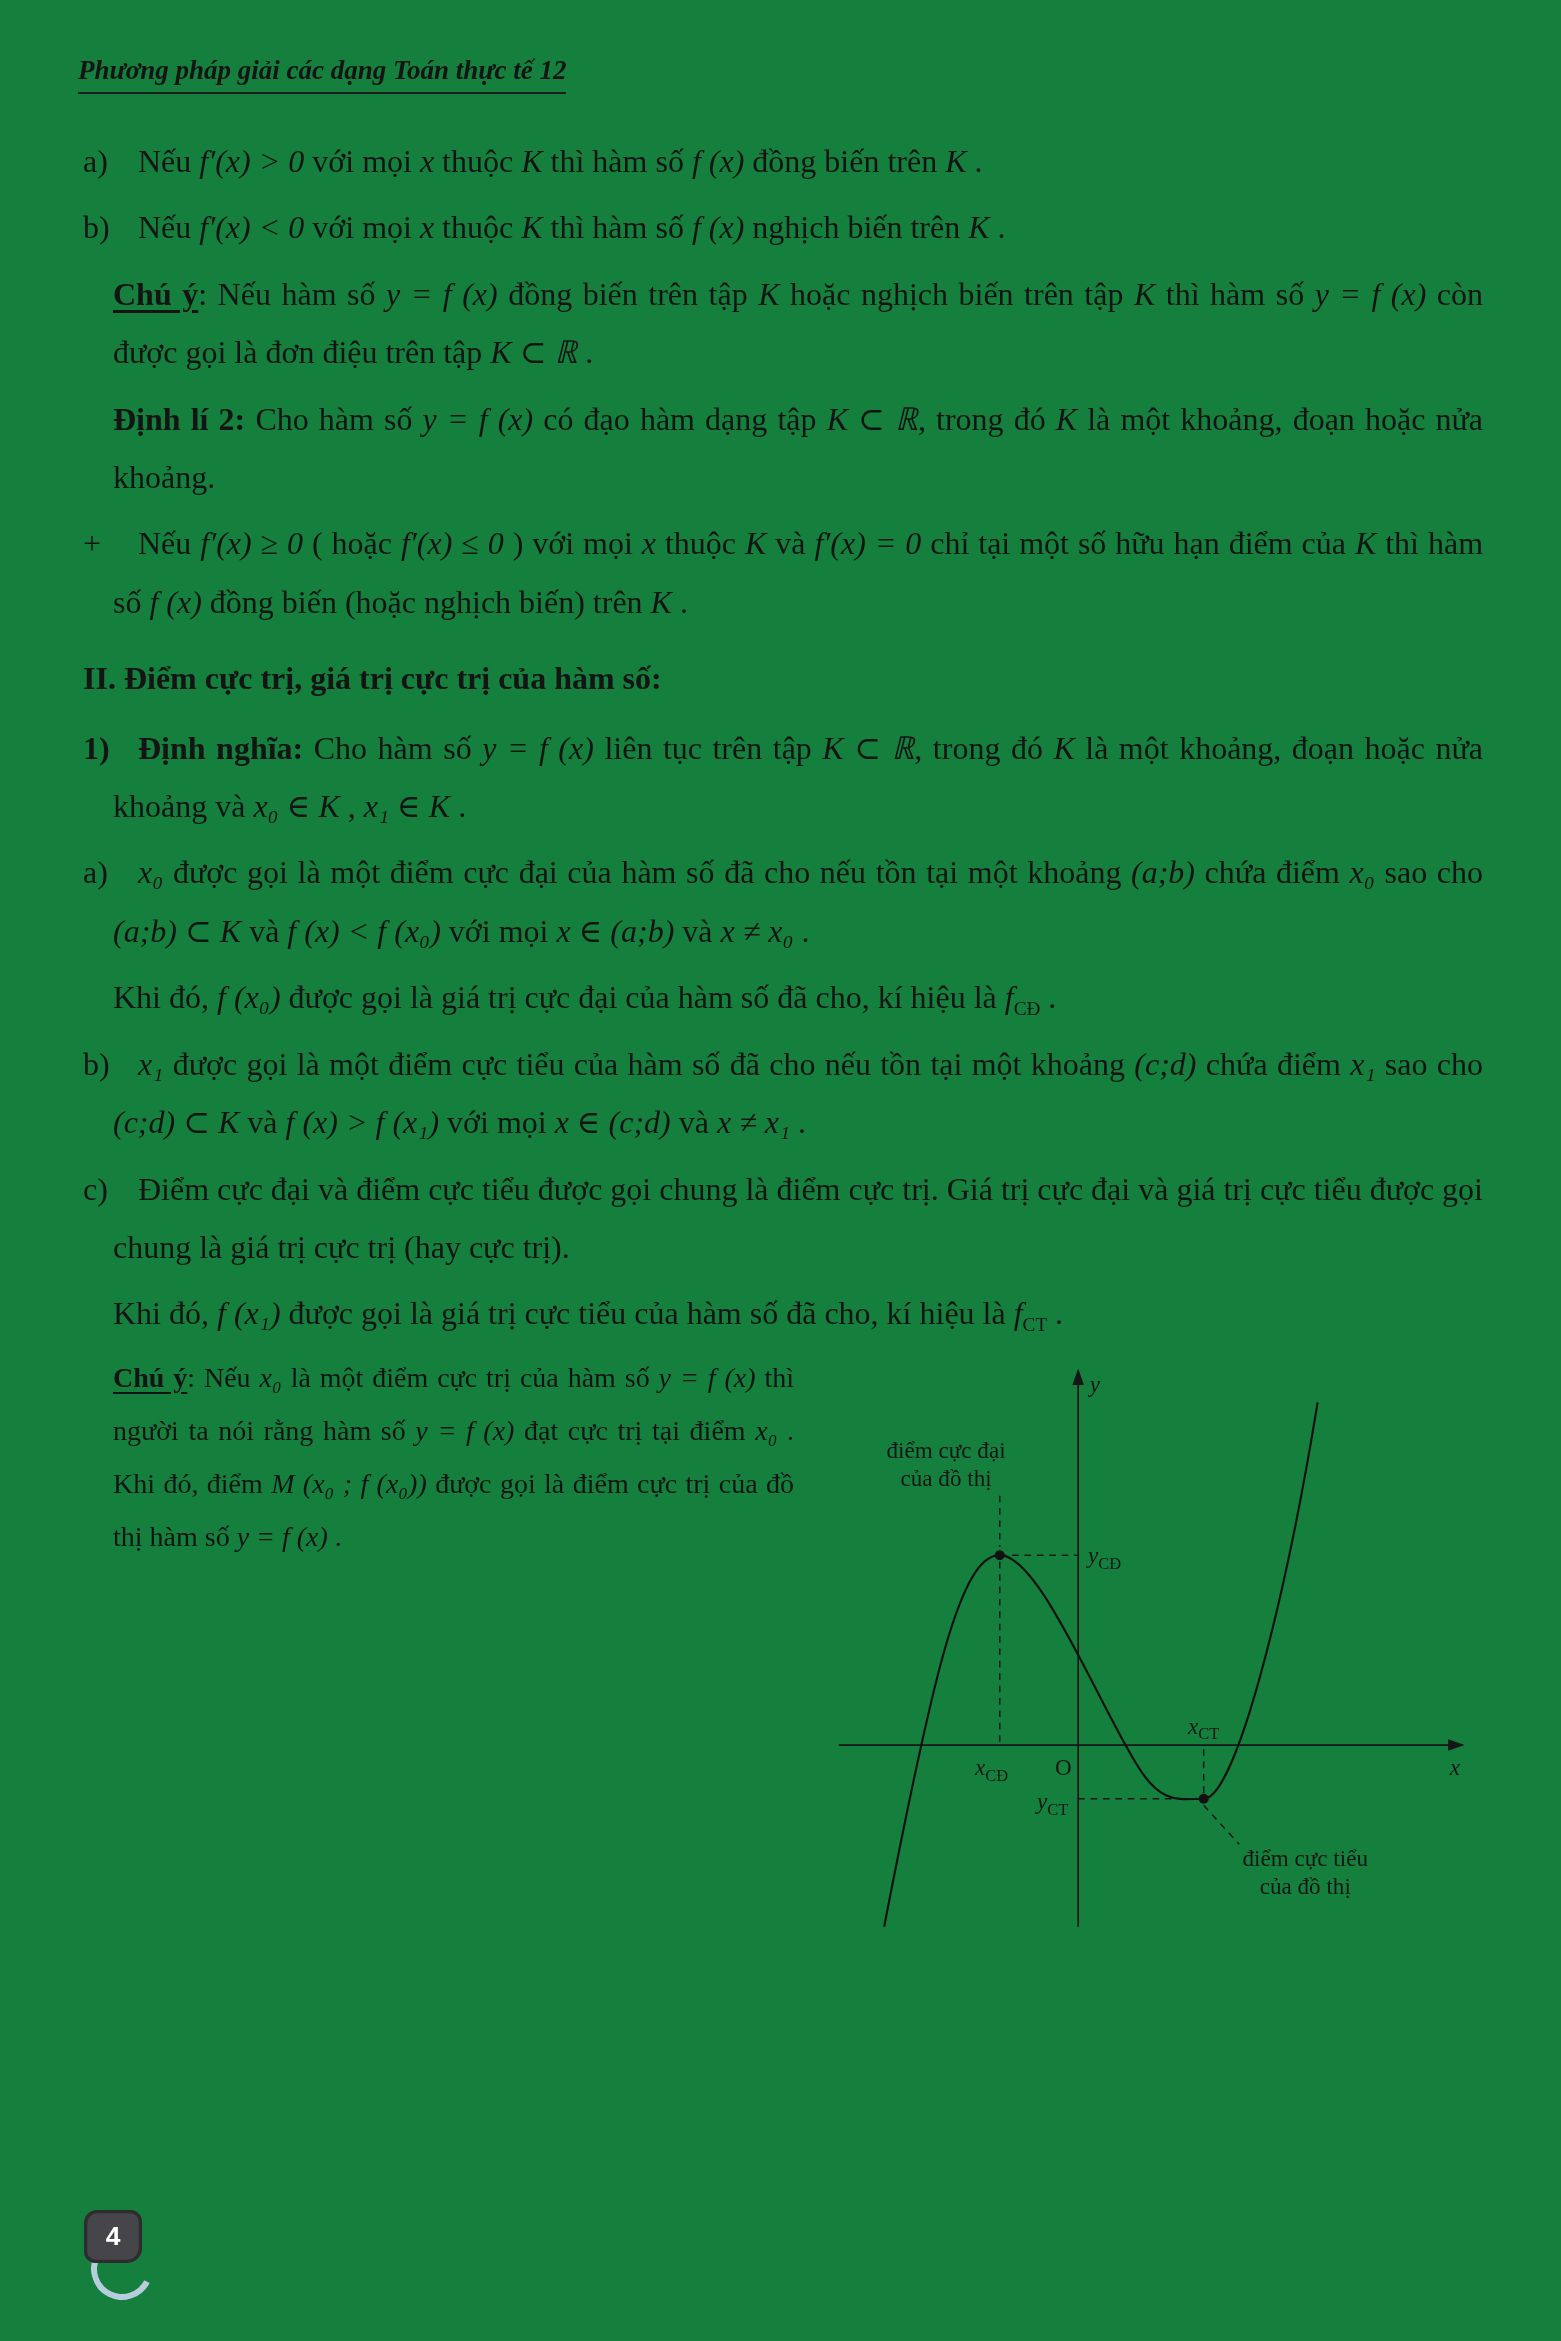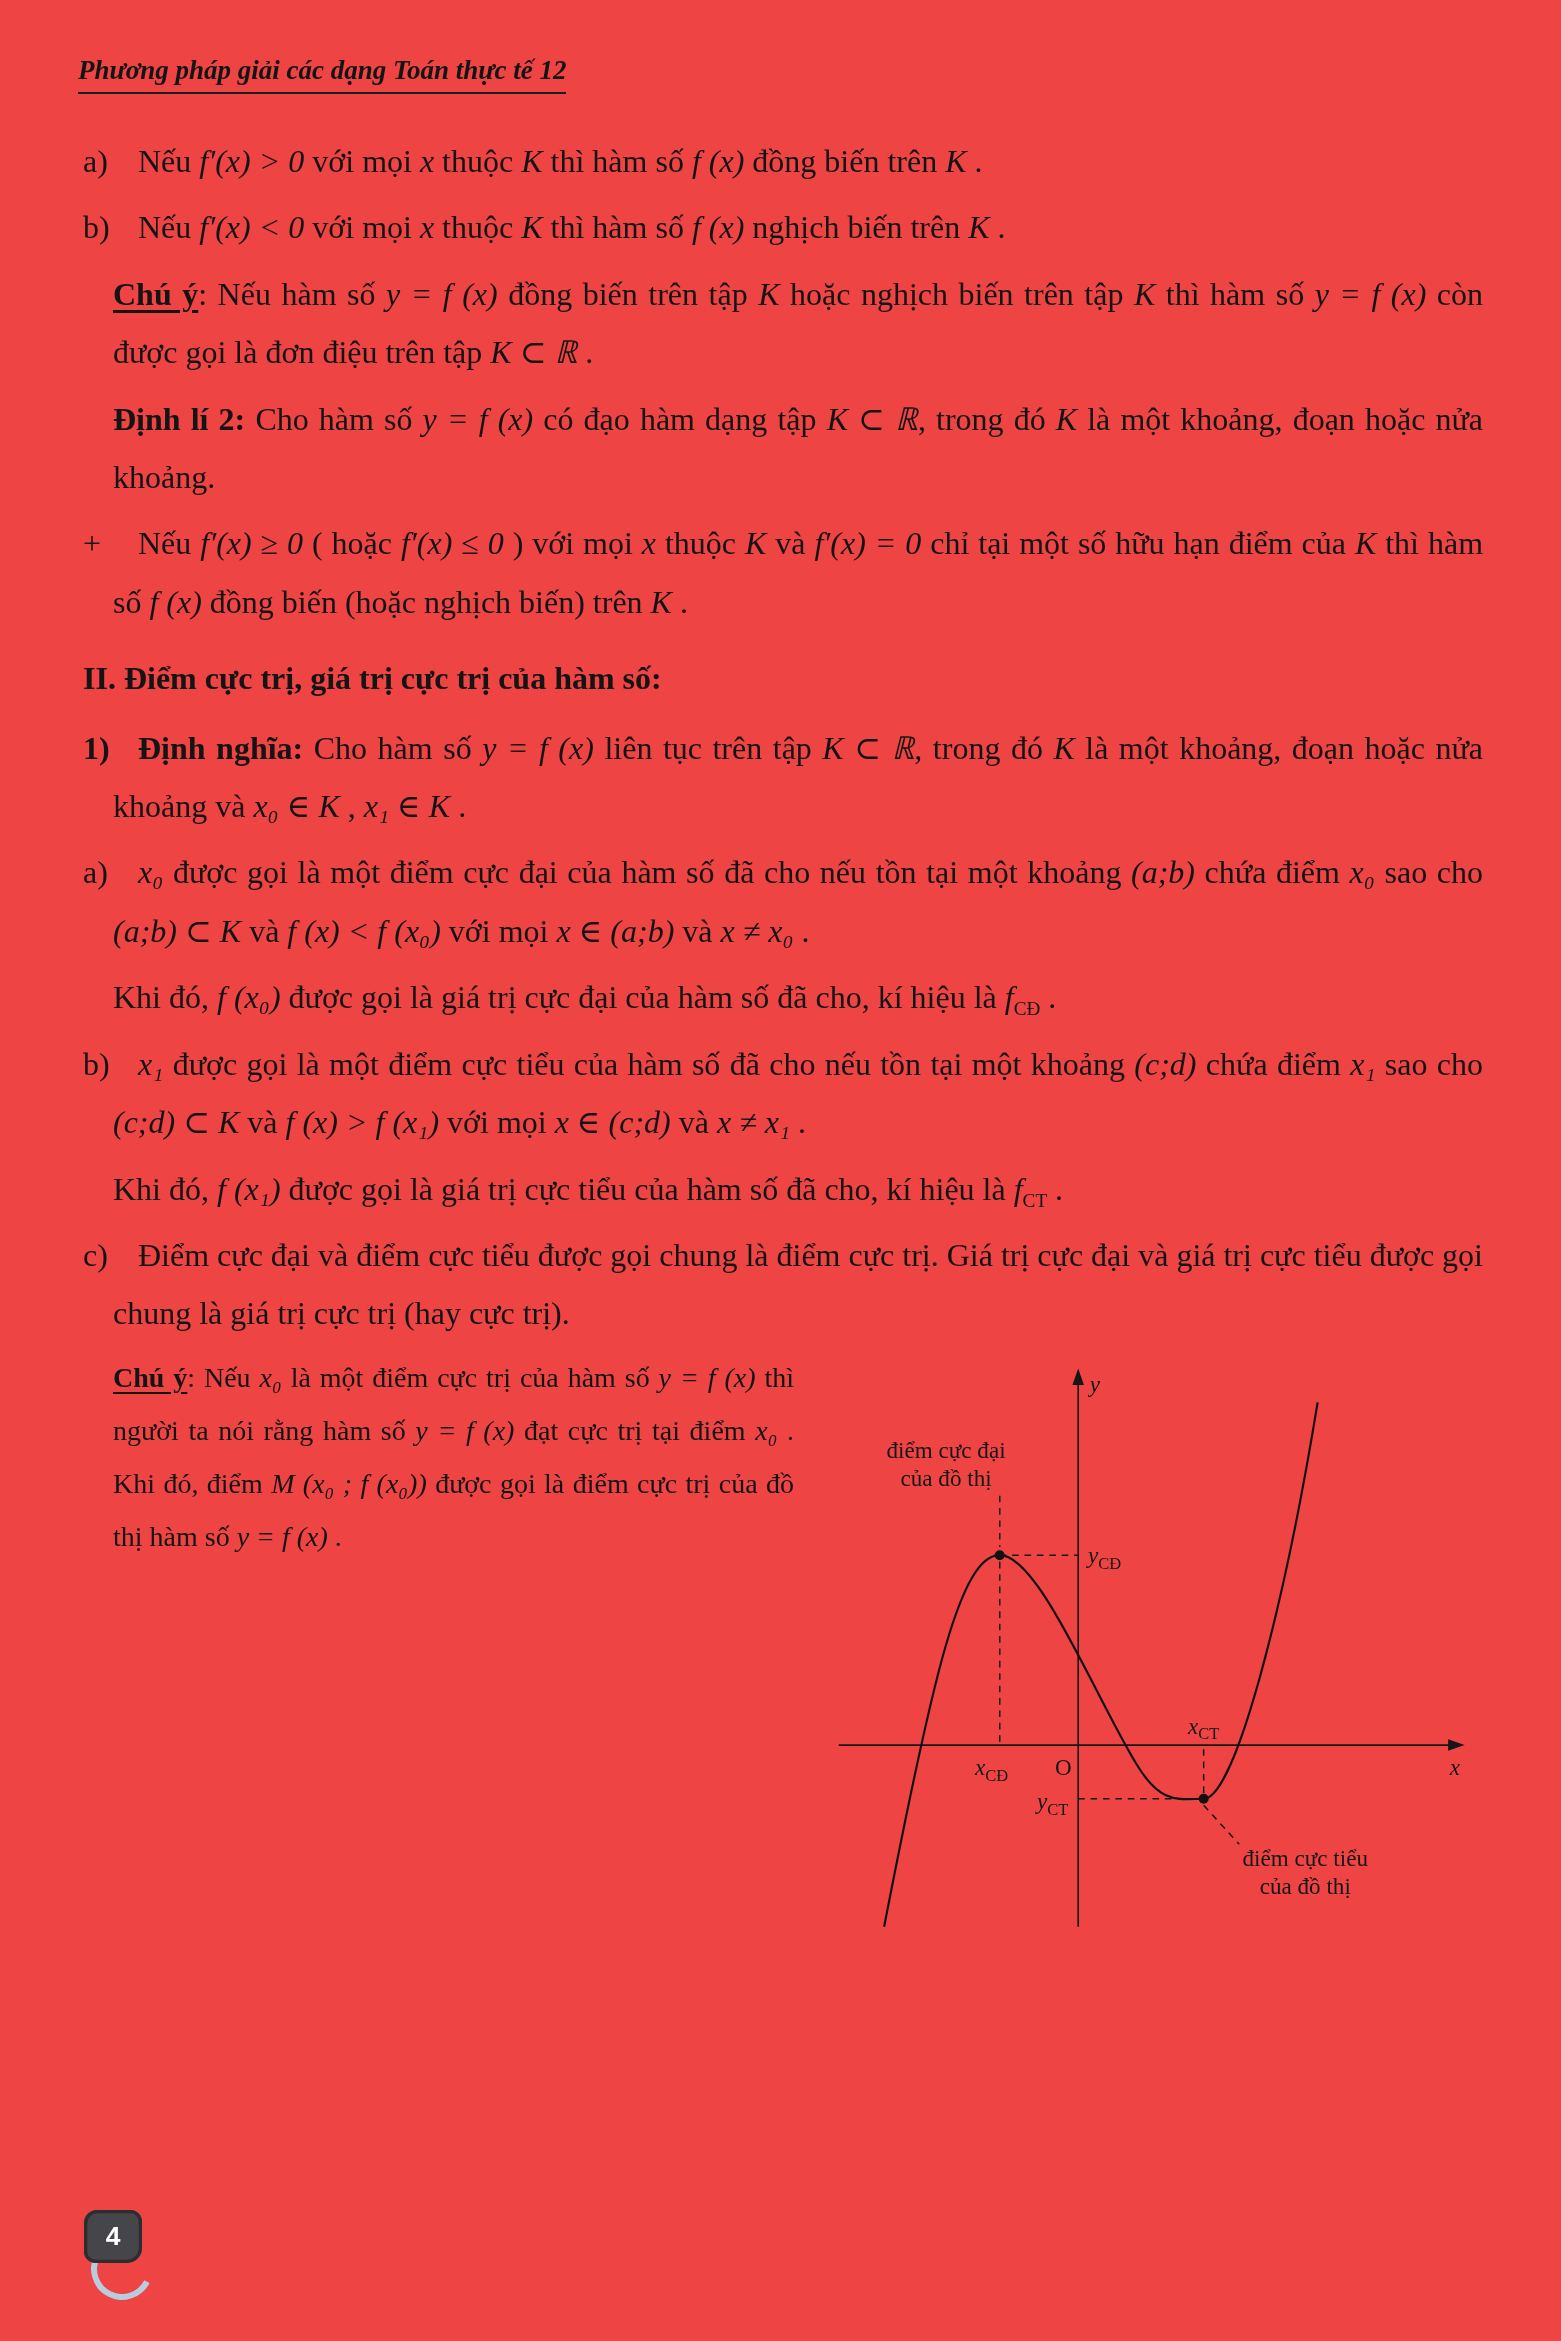--- a/index.html
+++ b/index.html
@@ -1,20 +1,20 @@
 <!DOCTYPE html>
 <html style="font-size:13.2px"><head>
 <meta charset="utf-8">
 <style>
   html,body{margin:0;padding:0;background:#9a9a9a;}
   .page{
     position:relative;
     width:1561px;height:2342px;
     margin:0 auto;
-    background:#ef4444;
+    background:#15803d;
     font-family:"Liberation Serif","DejaVu Serif",serif;
     color:#141414;
     overflow:hidden;
   }
   .header{
     margin:55px 78px 0 78px;
     font-size:27px;
     font-weight:700;
     font-style:italic;
   }
@@ -88,22 +88,22 @@
       <div class="para item"><span class="marker">a)</span><span class="seg-n">Nếu </span><span class="seg-m">f′(x) &gt; 0</span><span class="seg-n"> với mọi </span><span class="seg-m">x</span><span class="seg-n"> thuộc </span><span class="seg-m">K</span><span class="seg-n"> thì hàm số </span><span class="seg-m">f (x)</span><span class="seg-n"> đồng biến trên </span><span class="seg-m">K</span><span class="seg-n"> .</span></div>
       <div class="para item"><span class="marker">b)</span><span class="seg-n">Nếu </span><span class="seg-m">f′(x) &lt; 0</span><span class="seg-n"> với mọi </span><span class="seg-m">x</span><span class="seg-n"> thuộc </span><span class="seg-m">K</span><span class="seg-n"> thì hàm số </span><span class="seg-m">f (x)</span><span class="seg-n"> nghịch biến trên </span><span class="seg-m">K</span><span class="seg-n"> .</span></div>
       <div class="para indent"><span class="seg-bu">Chú ý</span><span class="seg-n">: Nếu hàm số </span><span class="seg-m">y = f (x)</span><span class="seg-n"> đồng biến trên tập </span><span class="seg-m">K</span><span class="seg-n"> hoặc nghịch biến trên tập </span><span class="seg-m">K</span><span class="seg-n"> thì hàm số </span><span class="seg-m">y = f (x)</span><span class="seg-n"> còn được gọi là đơn điệu trên tập </span><span class="seg-m">K ⊂ ℝ</span><span class="seg-n"> .</span></div>
       <div class="para indent"><span class="seg-b">Định lí 2:</span><span class="seg-n"> Cho hàm số </span><span class="seg-m">y = f (x)</span><span class="seg-n"> có đạo hàm dạng tập </span><span class="seg-m">K ⊂ ℝ</span><span class="seg-n">, trong đó </span><span class="seg-m">K</span><span class="seg-n"> là một khoảng, đoạn hoặc nửa khoảng.</span></div>
       <div class="para item"><span class="marker">+</span><span class="seg-n">Nếu </span><span class="seg-m">f′(x) ≥ 0</span><span class="seg-n"> ( hoặc </span><span class="seg-m">f′(x) ≤ 0</span><span class="seg-n"> ) với mọi </span><span class="seg-m">x</span><span class="seg-n"> thuộc </span><span class="seg-m">K</span><span class="seg-n"> và </span><span class="seg-m">f′(x) = 0</span><span class="seg-n"> chỉ tại một số hữu hạn điểm của </span><span class="seg-m">K</span><span class="seg-n"> thì hàm số </span><span class="seg-m">f (x)</span><span class="seg-n"> đồng biến (hoặc nghịch biến) trên </span><span class="seg-m">K</span><span class="seg-n"> .</span></div>
       <div class="para heading"><span class="seg-b">II. Điểm cực trị, giá trị cực trị của hàm số:</span></div>
       <div class="para item"><span class="marker bold">1)</span><span class="seg-b">Định nghĩa:</span><span class="seg-n"> Cho hàm số </span><span class="seg-m">y = f (x)</span><span class="seg-n"> liên tục trên tập </span><span class="seg-m">K ⊂ ℝ</span><span class="seg-n">, trong đó </span><span class="seg-m">K</span><span class="seg-n"> là một khoảng, đoạn hoặc nửa khoảng và </span><span class="seg-m">x₀ ∈ K</span><span class="seg-n"> , </span><span class="seg-m">x₁ ∈ K</span><span class="seg-n"> .</span></div>
       <div class="para item"><span class="marker">a)</span><span class="seg-m">x₀</span><span class="seg-n"> được gọi là một điểm cực đại của hàm số đã cho nếu tồn tại một khoảng </span><span class="seg-m">(a;b)</span><span class="seg-n"> chứa điểm </span><span class="seg-m">x₀</span><span class="seg-n"> sao cho </span><span class="seg-m">(a;b) ⊂ K</span><span class="seg-n"> và </span><span class="seg-m">f (x) &lt; f (x₀)</span><span class="seg-n"> với mọi </span><span class="seg-m">x ∈ (a;b)</span><span class="seg-n"> và </span><span class="seg-m">x ≠ x₀</span><span class="seg-n"> .</span></div>
       <div class="para indent"><span class="seg-n">Khi đó, </span><span class="seg-m">f (x₀)</span><span class="seg-n"> được gọi là giá trị cực đại của hàm số đã cho, kí hiệu là </span><span class="seg-m">f</span><sub class="seg-sub">CĐ</sub><span class="seg-n"> .</span></div>
       <div class="para item"><span class="marker">b)</span><span class="seg-m">x₁</span><span class="seg-n"> được gọi là một điểm cực tiểu của hàm số đã cho nếu tồn tại một khoảng </span><span class="seg-m">(c;d)</span><span class="seg-n"> chứa điểm </span><span class="seg-m">x₁</span><span class="seg-n"> sao cho </span><span class="seg-m">(c;d) ⊂ K</span><span class="seg-n"> và </span><span class="seg-m">f (x) &gt; f (x₁)</span><span class="seg-n"> với mọi </span><span class="seg-m">x ∈ (c;d)</span><span class="seg-n"> và </span><span class="seg-m">x ≠ x₁</span><span class="seg-n"> .</span></div>
+      <div class="para item"><span class="marker">c)</span><span class="seg-n">Điểm cực đại và điểm cực tiểu được gọi chung là điểm cực trị. Giá trị cực đại và giá trị cực tiểu được gọi chung là giá trị cực trị (hay cực trị).</span></div>
       <div class="para indent"><span class="seg-n">Khi đó, </span><span class="seg-m">f (x₁)</span><span class="seg-n"> được gọi là giá trị cực tiểu của hàm số đã cho, kí hiệu là </span><span class="seg-m">f</span><sub class="seg-sub">CT</sub><span class="seg-n"> .</span></div>
-      <div class="para item"><span class="marker">c)</span><span class="seg-n">Điểm cực đại và điểm cực tiểu được gọi chung là điểm cực trị. Giá trị cực đại và giá trị cực tiểu được gọi chung là giá trị cực trị (hay cực trị).</span></div>
     </div>
 
   <div class="note-block">
     <figure class="graph">
       <svg width="661" height="578" viewBox="0 0 800 700" style="font-size:34px">
 
         <line x1="20" y1="470" x2="766" y2="470" stroke="#161616" stroke-width="2"></line>
         <polygon points="778,470 758,463 758,477" fill="#161616"></polygon>
         <line x1="310" y1="28" x2="310" y2="690" stroke="#161616" stroke-width="2"></line>
         <polygon points="310,14 303,34 317,34" fill="#161616"></polygon>

